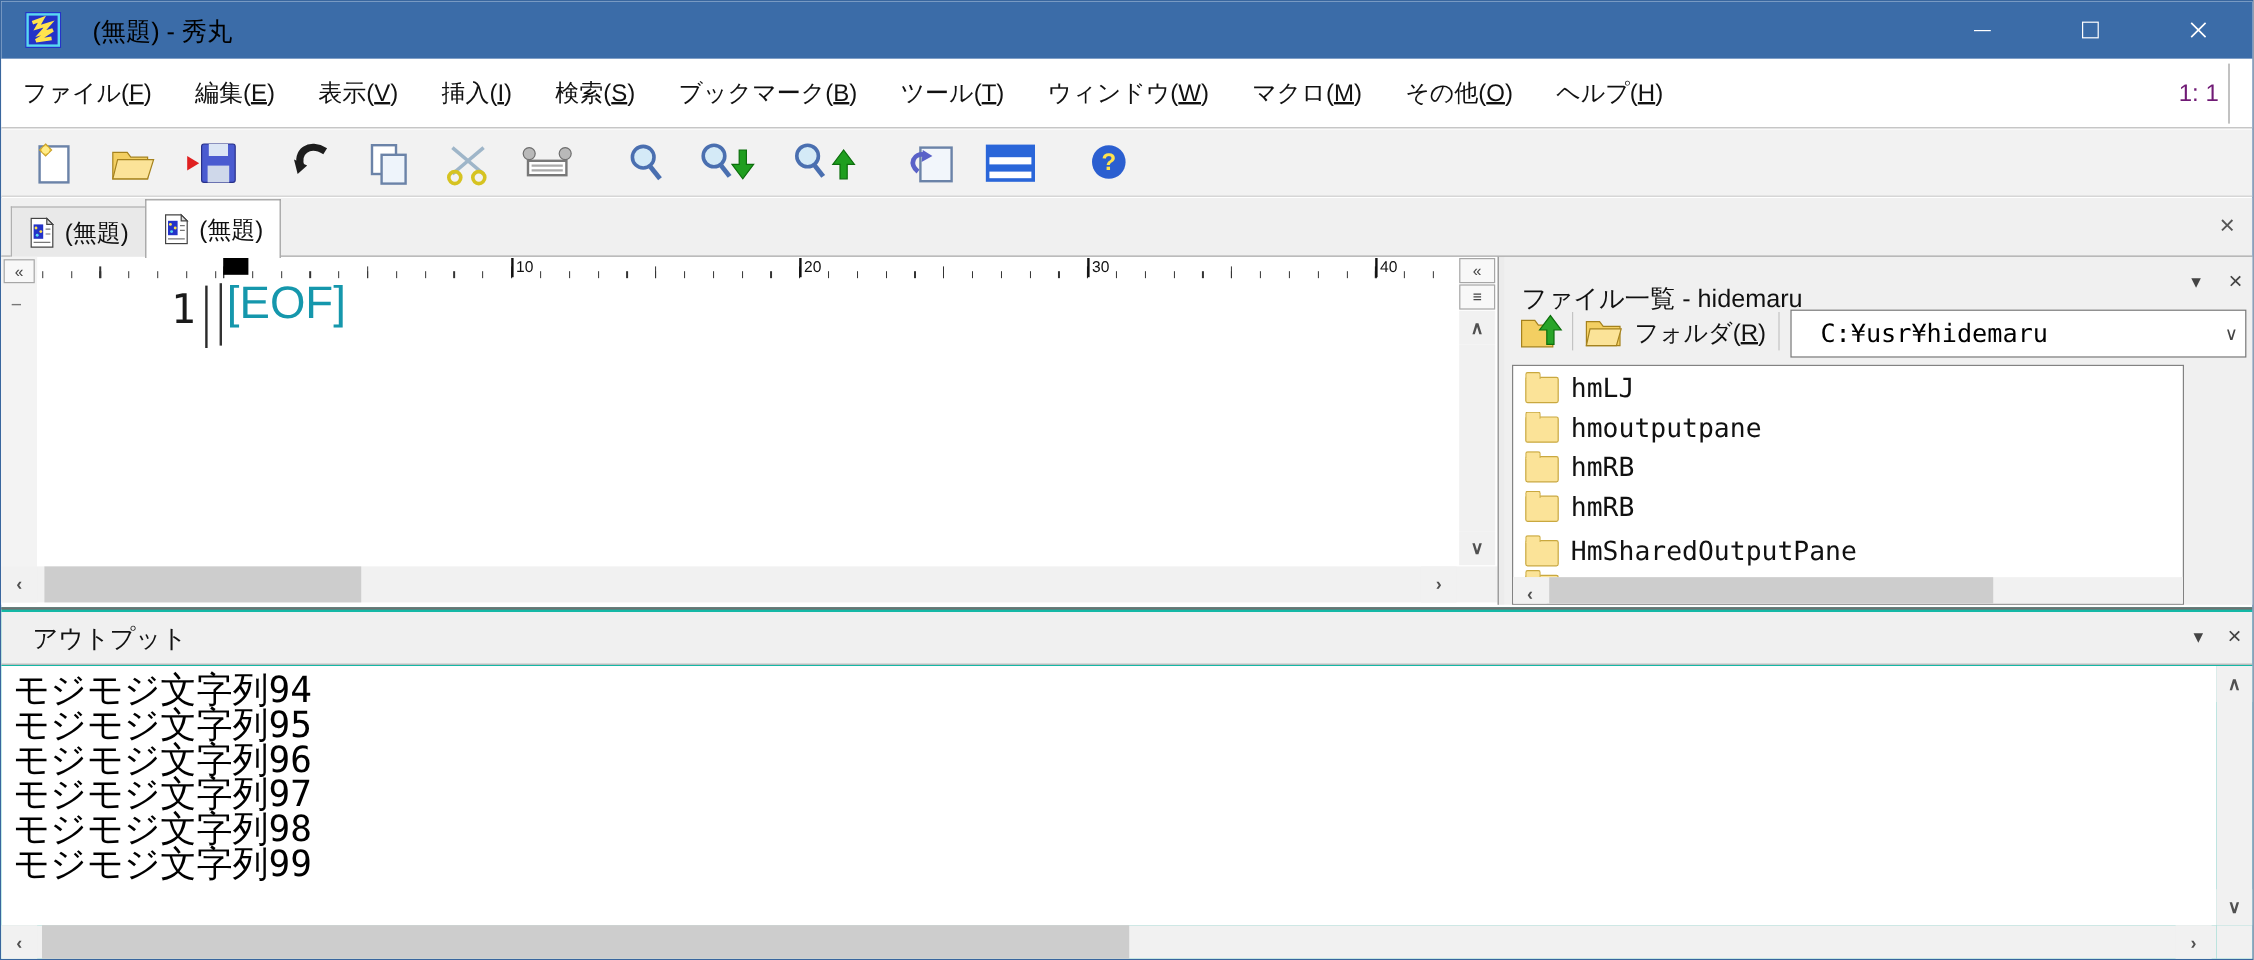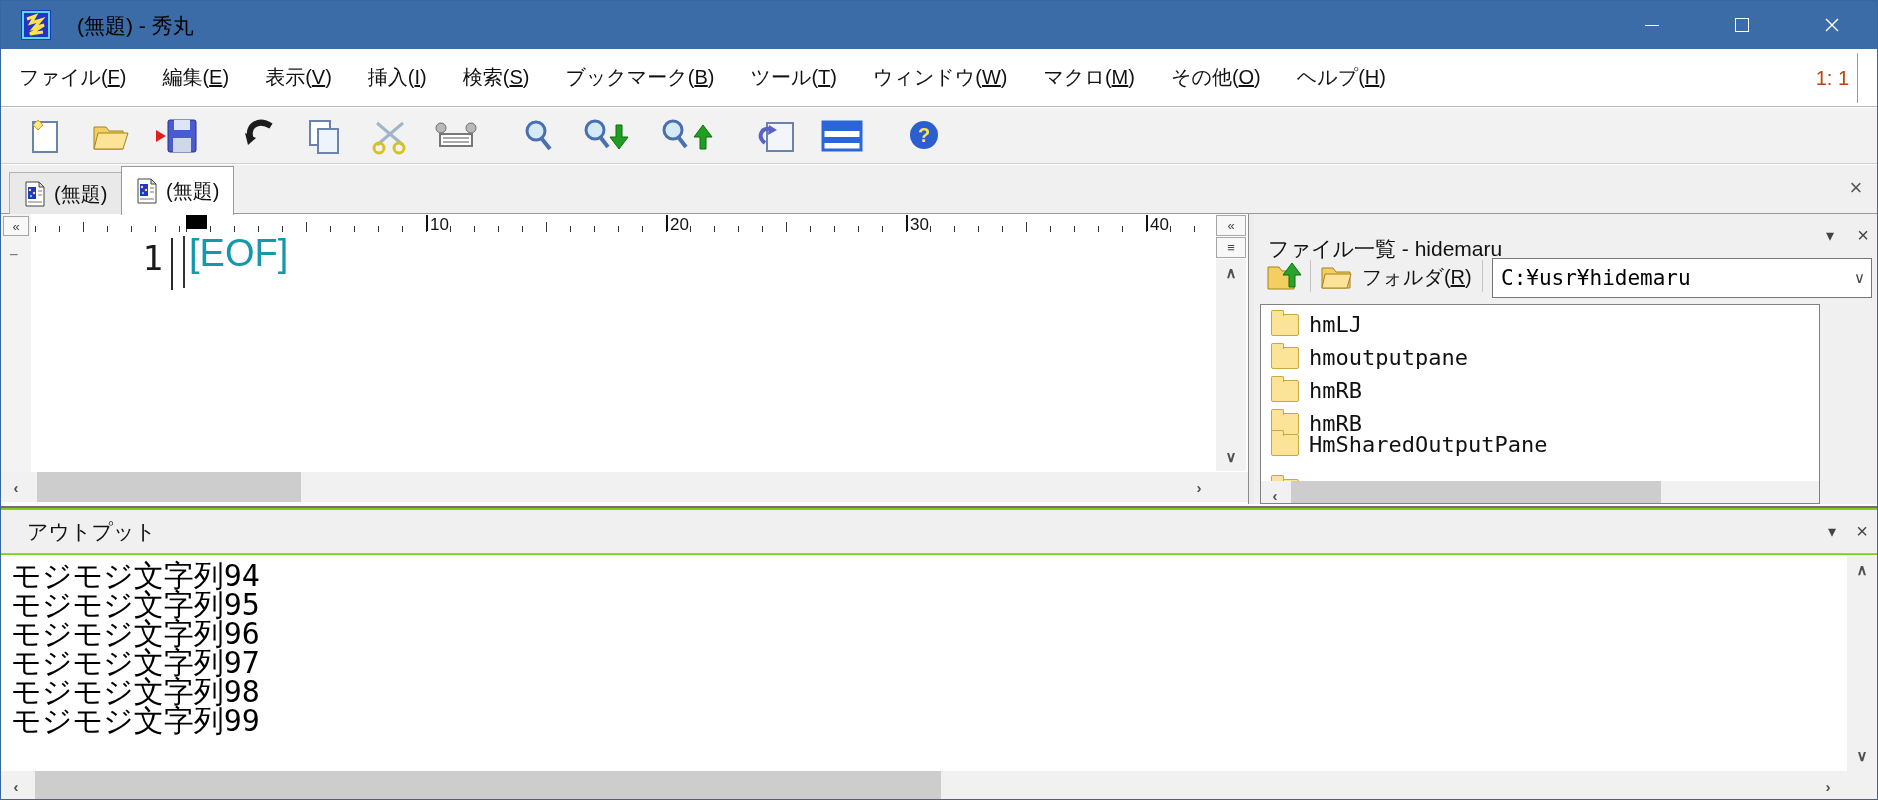--- a/index.html
+++ b/index.html
@@ -34,45 +34,45 @@
   .tab-active{left:120px;top:1px;height:48px;background:#fff;border:1px solid #9a9a9a;border-bottom:none;z-index:3;}
 
   
   .editor{left:0;top:213px;width:1247px;height:290px;background:#fff;}
   .leftstrip{left:0;top:0;width:30px;height:258px;background:#f3f3f3;}
   .smallbtn{background:#f8f8f8;border:1px solid #a6a6a6;color:#444;display:flex;align-items:center;justify-content:center;font-size:13px;}
   .ruler{left:30px;top:0;width:1183px;height:18px;background:
       repeating-linear-gradient(to right,#333 0 1px,transparent 1px 120px) ,
       repeating-linear-gradient(to right,#333 0 1px,transparent 1px 24px);
       background-size:auto 10px, auto 6px;background-position:155px 100%,155px 100%;background-repeat:repeat-x,repeat-x;}
-  .rnum{position:absolute;top:1px;height:16px;border-left:2px solid #111;padding-left:2px;font-size:17px;color:#111;}
+  .rnum{position:absolute;top:1px;height:16px;border-left:2px solid #111;padding-left:2px;font-size:13px;color:#111;}
   .rcursor{position:absolute;left:155px;top:1px;width:21px;height:14px;background:#000;}
   .sb-btn{background:#f1f1f1;color:#505050;display:flex;align-items:center;justify-content:center;font-size:15px;font-weight:bold;}
   .track{background:#f1f1f1;}
   .thumb{background:#cdcdcd;}
 
   .eofline{font-size:38px;color:#1597ac;}
 
   
   .splitter{left:1247px;top:213px;width:6px;height:290px;background:#ececec;border-left:1px solid #8a8a8a;}
 
   
   .fpanel{left:1253px;top:213px;width:625px;height:290px;background:#f0f0f0;}
   .phead{font-size:21px;color:#111;}
   .psmall{color:#444;display:flex;align-items:center;justify-content:center;}
-  .combo{background:#fff;border:1px solid #767676;display:flex;align-items:center;}
+  .combo{background:#fff;border:1px solid #767676;display:flex;align-items:center;padding-left:16px;}
   .listbox{background:#fff;border:1px solid #828282;overflow:hidden;}
   .flrow{position:absolute;left:0;width:560px;height:33px;display:flex;align-items:center;}
   .flname{font-size:22px;color:#111;margin-left:10px;}
   .folder{width:26px;height:20px;position:relative;background:#fbe398;border:1px solid #c9a83f;border-radius:2px;margin-left:10px;}
   .folder:before{content:"";position:absolute;left:-1px;top:-5px;width:11px;height:5px;background:#fbe398;border:1px solid #c9a83f;border-bottom:none;border-radius:2px 2px 0 0;}
   .vsep{background:#c3c3c3;width:1px;}
 
   
-  .opanel{left:0;top:505px;width:100%;height:295px;background:#84cc16;border-top:2px solid #707070;}
+  .opanel{left:0;top:505px;width:100%;height:295px;background:#14b8a6;border-top:2px solid #707070;}
   .ohead{left:0;top:2px;width:100%;height:44px;background:#f0f0f0;border-bottom:1px solid #b3b3b3;display:flex;align-items:center;}
   .oline{height:29px;line-height:29px;font-size:30px;color:#000;white-space:pre;}
 </style>
 </head>
 <body>
 
 <div id="app">
 
   <div class="b titlebar">
     <svg class="b" style="left:20px;top:9px" width="30" height="30">
@@ -102,21 +102,21 @@
     <span class="menuitem"><span>表示(</span><u>V</u><span>)</span></span>
     <span class="menuitem"><span>挿入(</span><u>I</u><span>)</span></span>
     <span class="menuitem"><span>検索(</span><u>S</u><span>)</span></span>
     <span class="menuitem"><span>ブックマーク(</span><u>B</u><span>)</span></span>
     <span class="menuitem"><span>ツール(</span><u>T</u><span>)</span></span>
     <span class="menuitem"><span>ウィンドウ(</span><u>W</u><span>)</span></span>
     <span class="menuitem"><span>マクロ(</span><u>M</u><span>)</span></span>
     <span class="menuitem"><span>その他(</span><u>O</u><span>)</span></span>
     <span class="menuitem"><span>ヘルプ(</span><u>H</u><span>)</span></span>
   </div>
-  <div class="b" style="left:1768px;top:54px;width:80px;height:46px;display:flex;align-items:center;justify-content:flex-end;font-size:20px;color:#c2410c">1: 1</div>
+  <div class="b" style="left:1768px;top:54px;width:80px;height:46px;display:flex;align-items:center;justify-content:flex-end;font-size:20px;color:#701a75">1: 1</div>
   <div class="b" style="left:1856px;top:52px;width:1px;height:50px;background:#9a9a9a"></div>
 
   <div class="b toolbar">
     <div class="tbtn">
       <svg width="38" height="40">
         <rect x="8" y="6" width="24" height="30" fill="#fff" stroke="#6b83a8" stroke-width="2"></rect>
         <path d="M13 4 l5 5 l-5 5 l-5 -5 z" fill="#ffd94d" stroke="#caa32e"></path>
         <circle cx="13" cy="9" r="3" fill="#ffec8a"></circle>
       </svg>
     </div>
@@ -307,21 +307,21 @@
         <span class="flname mono">hmoutputpane</span>
       </div>
       <div class="flrow" style="top:69px">
         <div class="folder"></div>
         <span class="flname mono">hmRB</span>
       </div>
       <div class="flrow" style="top:102px">
         <div class="folder"></div>
         <span class="flname mono">hmRB</span>
       </div>
-      <div class="flrow" style="top:123px">
+      <div class="flrow" style="top:139px">
         <div class="folder"></div>
         <span class="flname mono">HmSharedOutputPane</span>
       </div>
       <div class="flrow" style="top:168px">
         <div class="folder"></div>
       </div>
 
       <div class="b track" style="left:586px;top:0;width:28px;height:172px">
         <div class="b sb-btn" style="left:0;top:0;width:28px;height:28px">∧</div>
         <div class="b" style="left:0;top:50px;width:28px;height:78px;background:#c9c9c9"></div>

